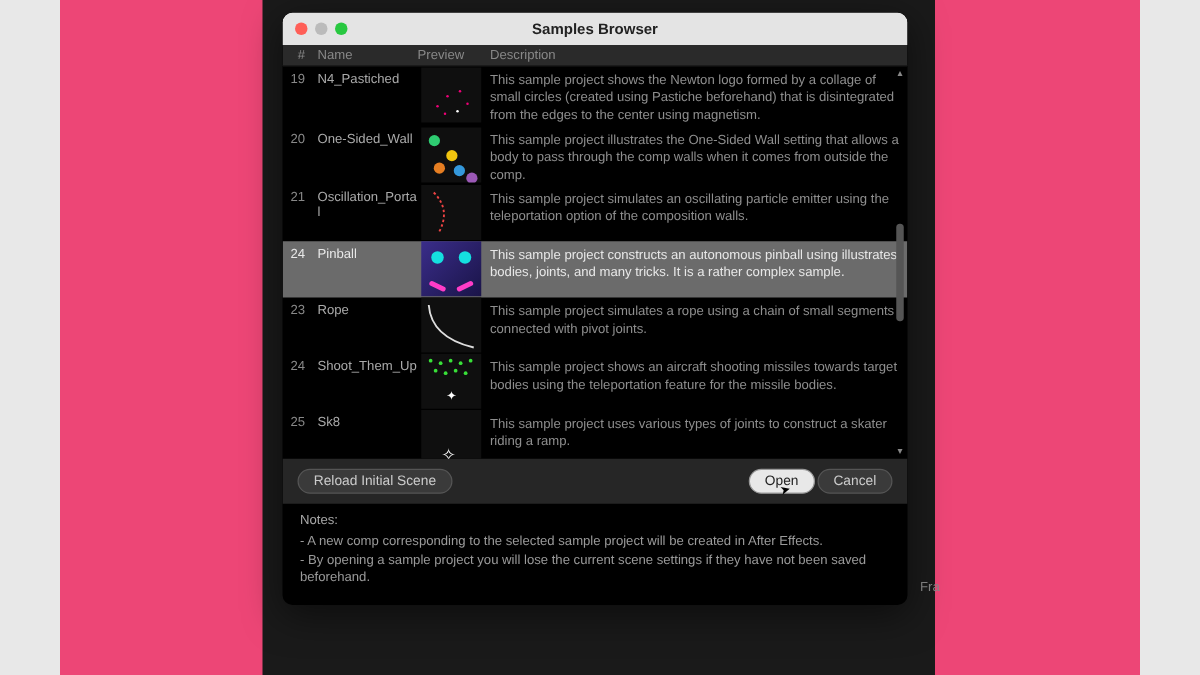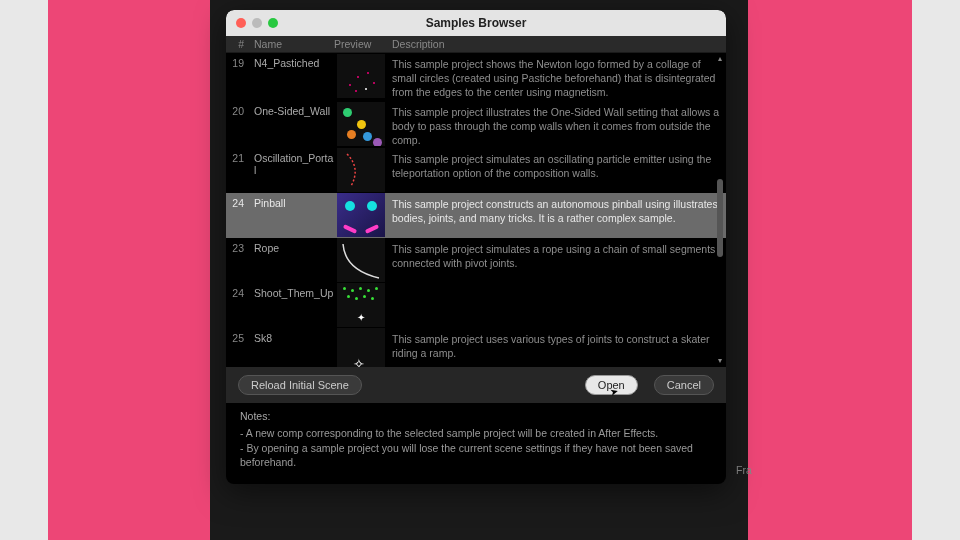--- a/index.html
+++ b/index.html
@@ -165,21 +165,21 @@
   font-size: 8px;
   text-align: center;
   line-height: 8px;
 }
 .scroll-arrow.up { top: 0; }
 .scroll-arrow.down { bottom: 0; }
 .footer1 {
   display: flex;
   align-items: center;
   padding: 8px 12px;
-  gap: 16px;
+  gap: 2px;
   background: #262626;
 }
 .btn {
   background: #3a3a3a;
   color: #ccc;
   border: 1px solid #555;
   border-radius: 10px;
   padding: 3px 12px;
   font-size: 11px;
   cursor: pointer;
@@ -361,20 +361,21 @@
                 <span class="dot s3"></span>
                 <span class="dot s4"></span>
                 <span class="dot s5"></span>
                 <span class="dot s6"></span>
                 <span class="dot s7"></span>
                 <span class="dot s8"></span>
                 <span class="dot s9"></span>
                 <span class="ship">✦</span>
               </div>
             </div>
+            <div class="col-desc">This sample project shows an aircraft shooting missiles towards target bodies using the teleportation feature for the missile bodies.</div>
           </div>
           <div class="row">
             <div class="col-idx">25</div>
             <div class="col-name">Sk8</div>
             <div class="col-preview">
               <div class="preview-box pv-sk8">
                 <span class="skater">✧</span>
               </div>
             </div>
             <div class="col-desc">This sample project uses various types of joints to construct a skater riding a ramp.</div>

